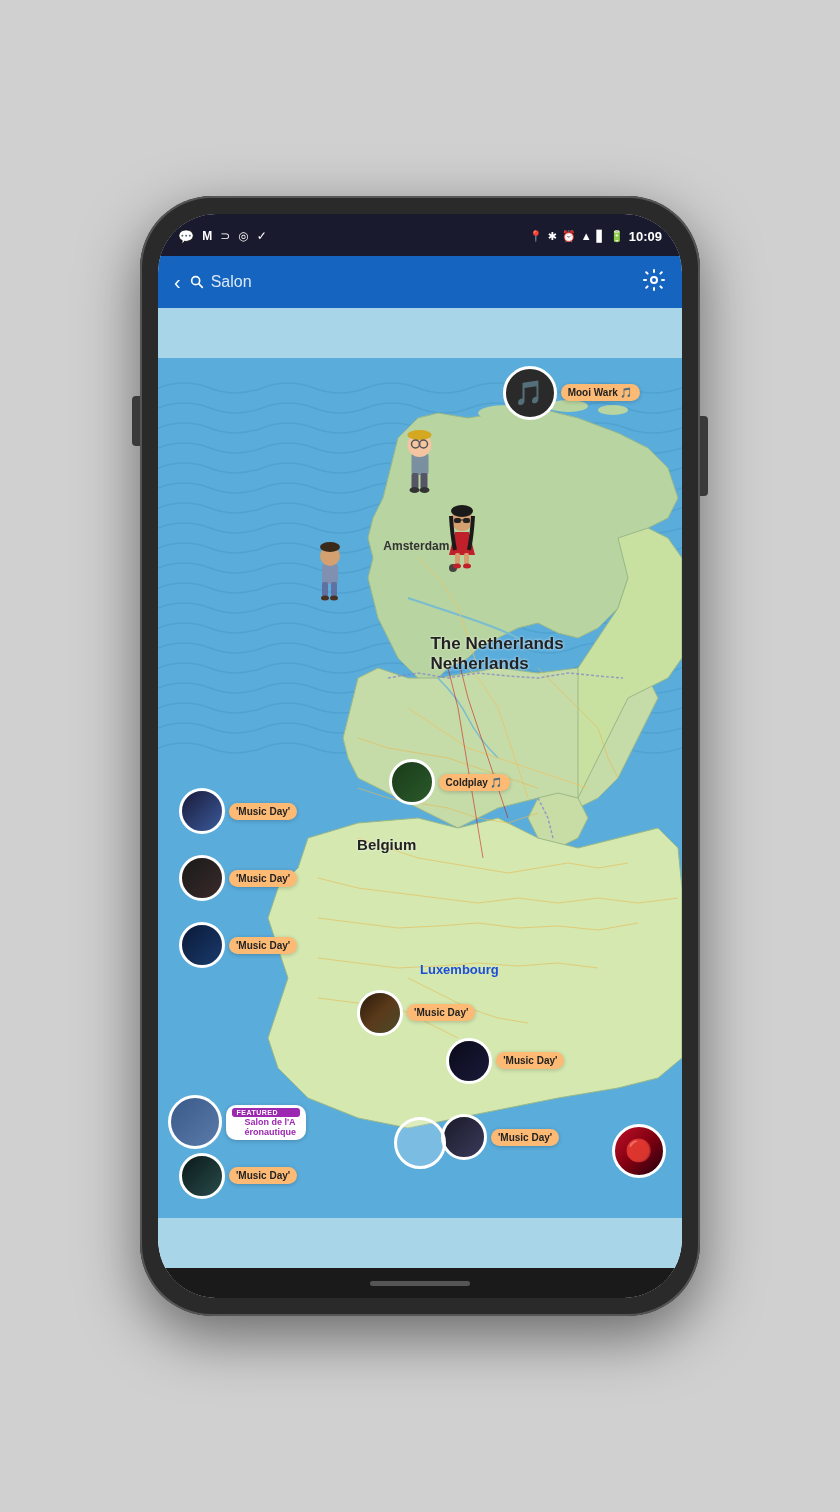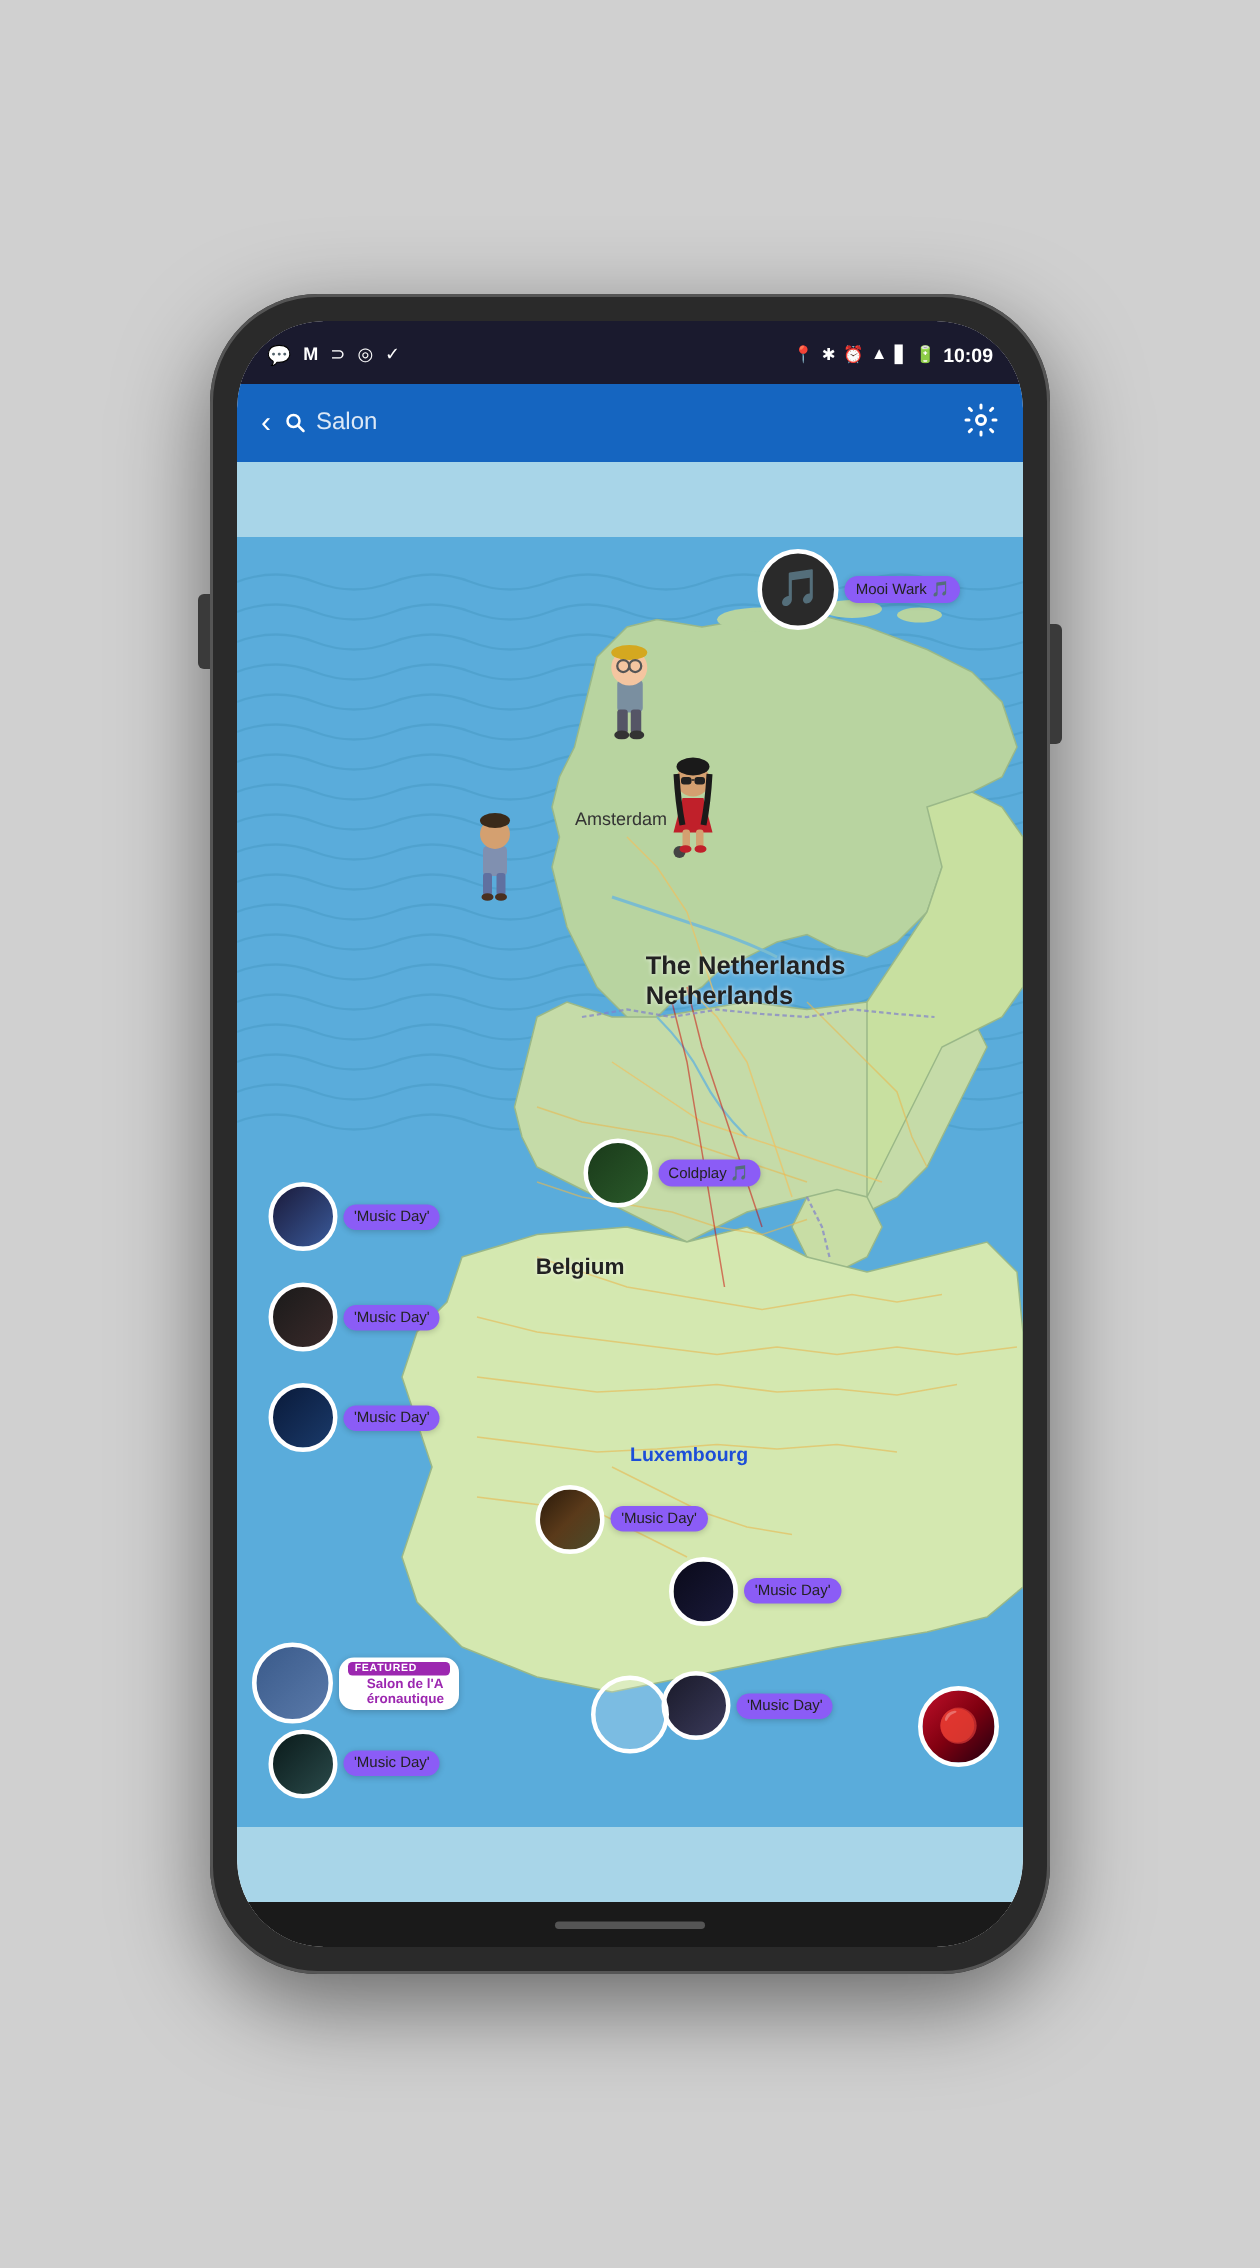--- a/index.html
+++ b/index.html
@@ -155,21 +155,21 @@
     .map-label.netherlands {
       left: 52%;
       top: 34%;
       font-size: 16px;
     }
 
     .map-label.amsterdam {
       left: 43%;
       top: 24%;
       font-size: 13px;
-      font-weight: normal;
+      font-weight: bold;
     }
 
     .map-label.belgium {
       left: 38%;
       top: 55%;
       font-size: 16px;
       font-weight: bold;
       text-align: center;
     }
 
@@ -197,25 +197,25 @@
       overflow: hidden;
       background: #555;
       flex-shrink: 0;
       display: flex;
       align-items: center;
       justify-content: center;
       font-size: 20px;
     }
 
     .pin-label {
-      background: #8b5cf6;
+      background: #fdba74;
       border-radius: 12px;
       padding: 3px 7px;
       font-size: 10px;
-      font-weight: 400;
+      font-weight: 700;
       white-space: nowrap;
       box-shadow: 0 1px 4px rgba(0,0,0,0.2);
       color: #222;
     }
 
     .pin-avatar.large {
       width: 54px;
       height: 54px;
     }
 

